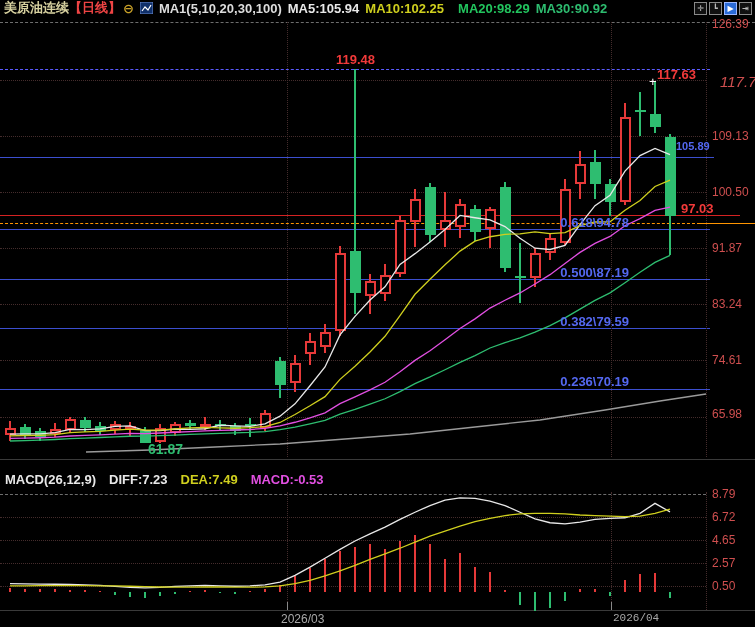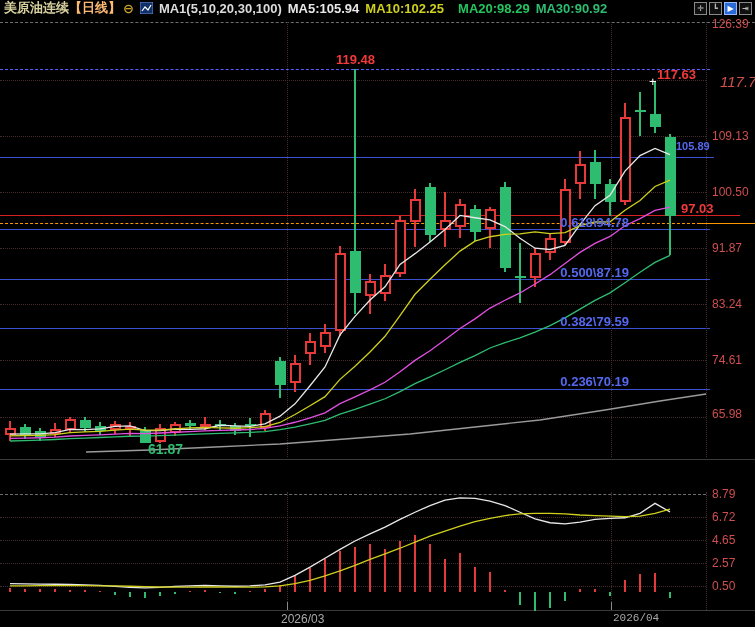--- a/index.html
+++ b/index.html
@@ -21,21 +21,21 @@
   #lines-layer{z-index:1;} #candles-layer{z-index:2;} #labels-layer{z-index:4;}
   .ma-icon-box{display:inline-block;width:13px;height:12px;}
 </style>
 </head>
 <body>
 
 <div id="chart-root">
 
   <div id="chart-header">
     <span style="color: rgb(216, 210, 160);">美原油连续</span>
-    <span style="margin-left: -6px; color: #fdba74; font-family: Liberation Serif, serif;">【日线】</span>
+    <span style="margin-left: -6px; color: #ef4444; font-family: Liberation Serif, serif;">【日线】</span>
     <span style="margin-left: -4px; color: rgb(200, 160, 40);">⊖</span>
     <span class="ma-icon-box">
       <svg width="13" height="12" style="position:static">
         <rect x="0" y="0" width="13" height="12" fill="#10306a" stroke="#6a8acd" stroke-width="1"></rect>
         <polyline points="2,9 5,5 8,8 11,3" fill="none" stroke="#ffffff" stroke-width="1.2"></polyline>
       </svg>
     </span>
     <span style="color: rgb(220, 220, 220);">MA1(5,10,20,30,100)</span>
     <span style="color: rgb(232, 232, 232);">MA5:105.94</span>
     <span style="color: rgb(207, 207, 30);">MA10:102.25</span>
@@ -43,20 +43,26 @@
     <span style="color: rgb(46, 189, 112);">MA30:90.92</span>
   </div>
 
   <div id="win-icons">
     <span class="win-icon">✛</span>
     <span class="win-icon">┗</span>
     <span class="win-icon selected">▶</span>
     <span class="win-icon">⇥</span>
   </div>
 
+  <div id="macd-header">
+    <span style="color: rgb(232, 232, 232);">MACD(26,12,9)</span>
+    <span style="color: rgb(232, 232, 232);">DIFF:7.23</span>
+    <span style="color: rgb(207, 207, 30);">DEA:7.49</span>
+    <span style="color: rgb(225, 79, 225);">MACD:-0.53</span>
+  </div>
 
   <div id="lines-layer" class="layer">
       <div class="abs" style="left: 0px; top: 80px; width: 706px; height: 0px; border-top: 1px dotted rgb(68, 44, 44);"></div>
       <div class="abs" style="left: 0px; top: 136px; width: 706px; height: 0px; border-top: 1px dotted rgb(68, 44, 44);"></div>
       <div class="abs" style="left: 0px; top: 192px; width: 706px; height: 0px; border-top: 1px dotted rgb(68, 44, 44);"></div>
       <div class="abs" style="left: 0px; top: 248px; width: 706px; height: 0px; border-top: 1px dotted rgb(68, 44, 44);"></div>
       <div class="abs" style="left: 0px; top: 304px; width: 706px; height: 0px; border-top: 1px dotted rgb(68, 44, 44);"></div>
       <div class="abs" style="left: 0px; top: 360px; width: 706px; height: 0px; border-top: 1px dotted rgb(68, 44, 44);"></div>
       <div class="abs" style="left: 0px; top: 417px; width: 706px; height: 0px; border-top: 1px dotted rgb(68, 44, 44);"></div>
       <div class="abs" style="left: 0px; top: 22px; width: 755px; height: 0px; border-top: 1px dashed rgb(110, 110, 110);"></div>

